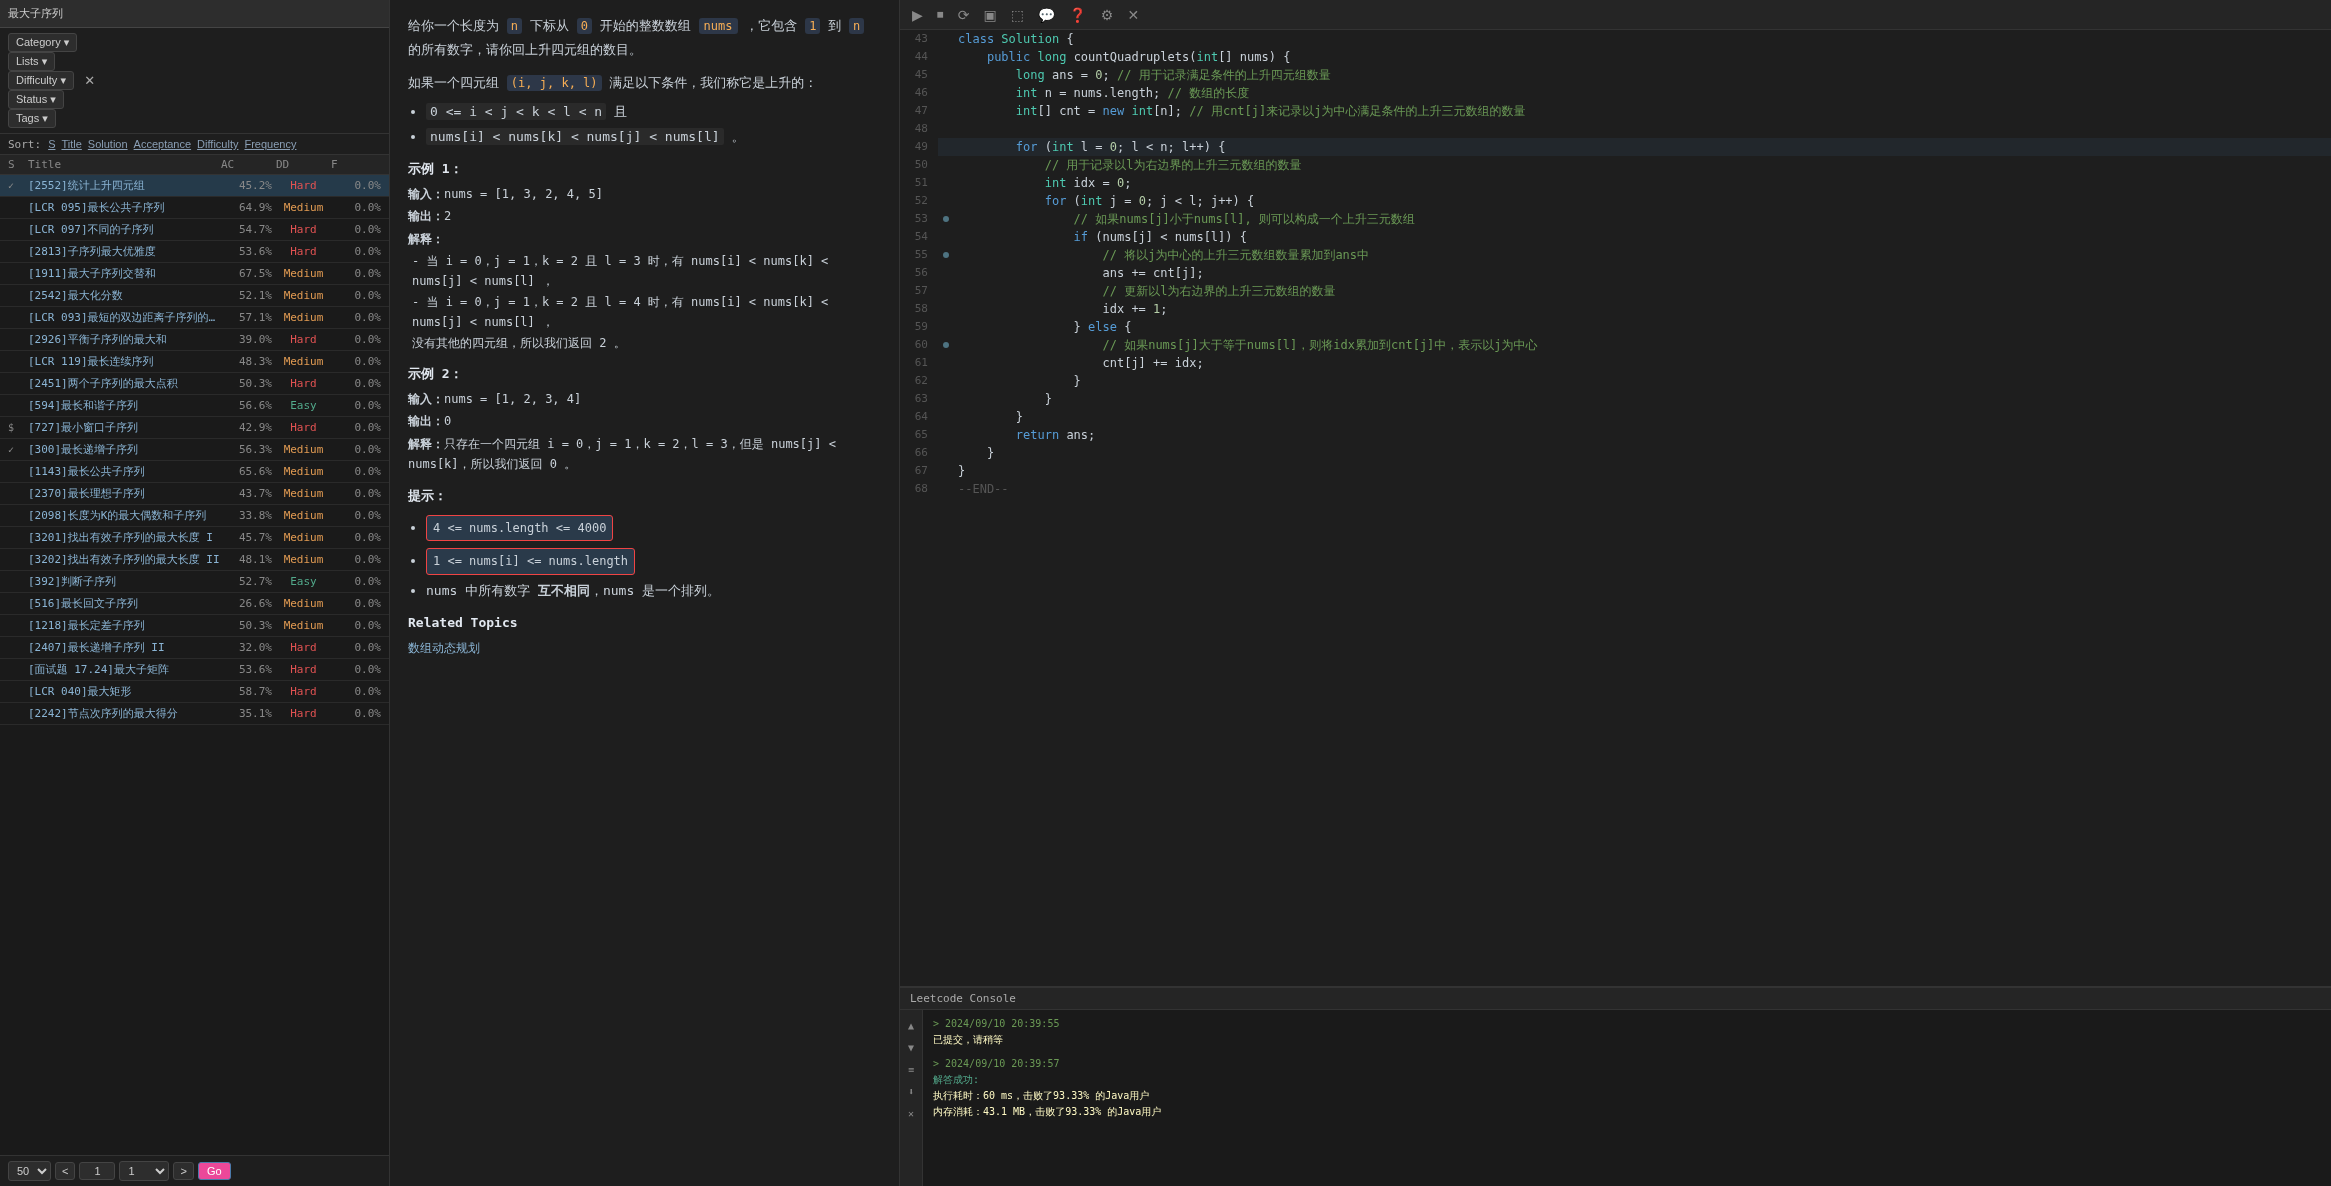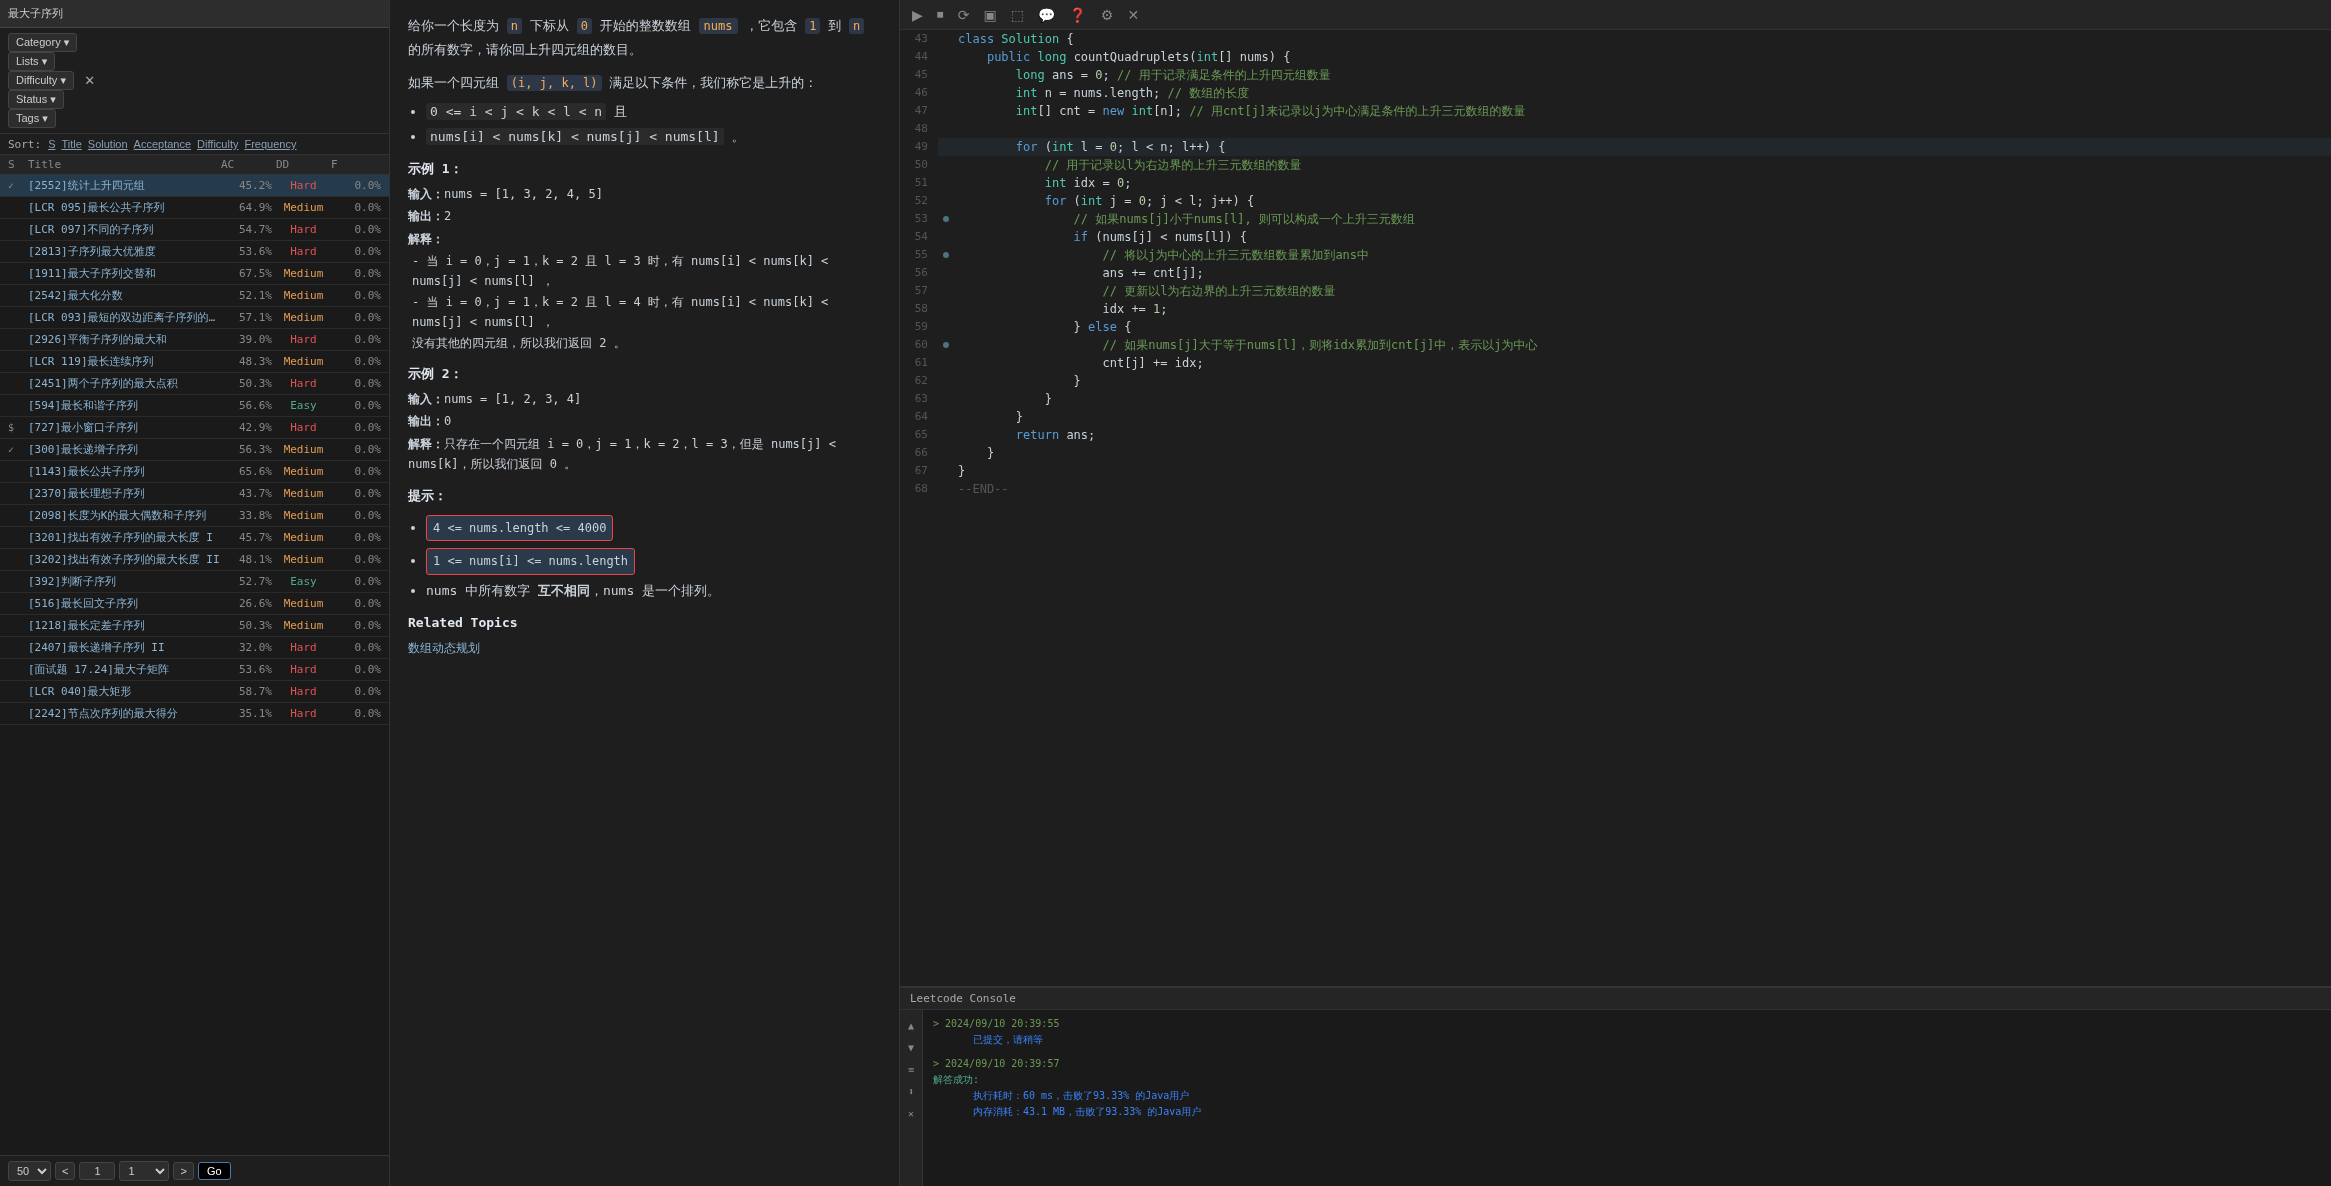--- a/index.html
+++ b/index.html
@@ -163,21 +163,21 @@
       background: #2d2d2d;
       border: 1px solid #444;
       color: #ccc;
       font-size: 11px;
       padding: 2px 4px;
       border-radius: 3px;
       text-align: center;
     }
 
     .go-btn {
-      background: #000000;
+      background: #ec4899;
       border: 1px solid #4a7aaa;
       color: #fff;
       font-size: 11px;
       padding: 2px 8px;
       border-radius: 3px;
       cursor: pointer;
     }
 
     
     .middle-panel {
@@ -393,22 +393,21 @@
 
     .console-timestamp {
       color: #6a9955;
     }
 
     .console-success {
       color: #52a98b;
     }
 
     .console-info {
-      color: #3b82f6;
-      margin-left: 40px;
+      color: #fef9c3;
     }
 
     .end-marker {
       color: #555;
     }
 
     
     .line-highlight-49 {
       background: rgba(90,150,220,0.08);
     }

